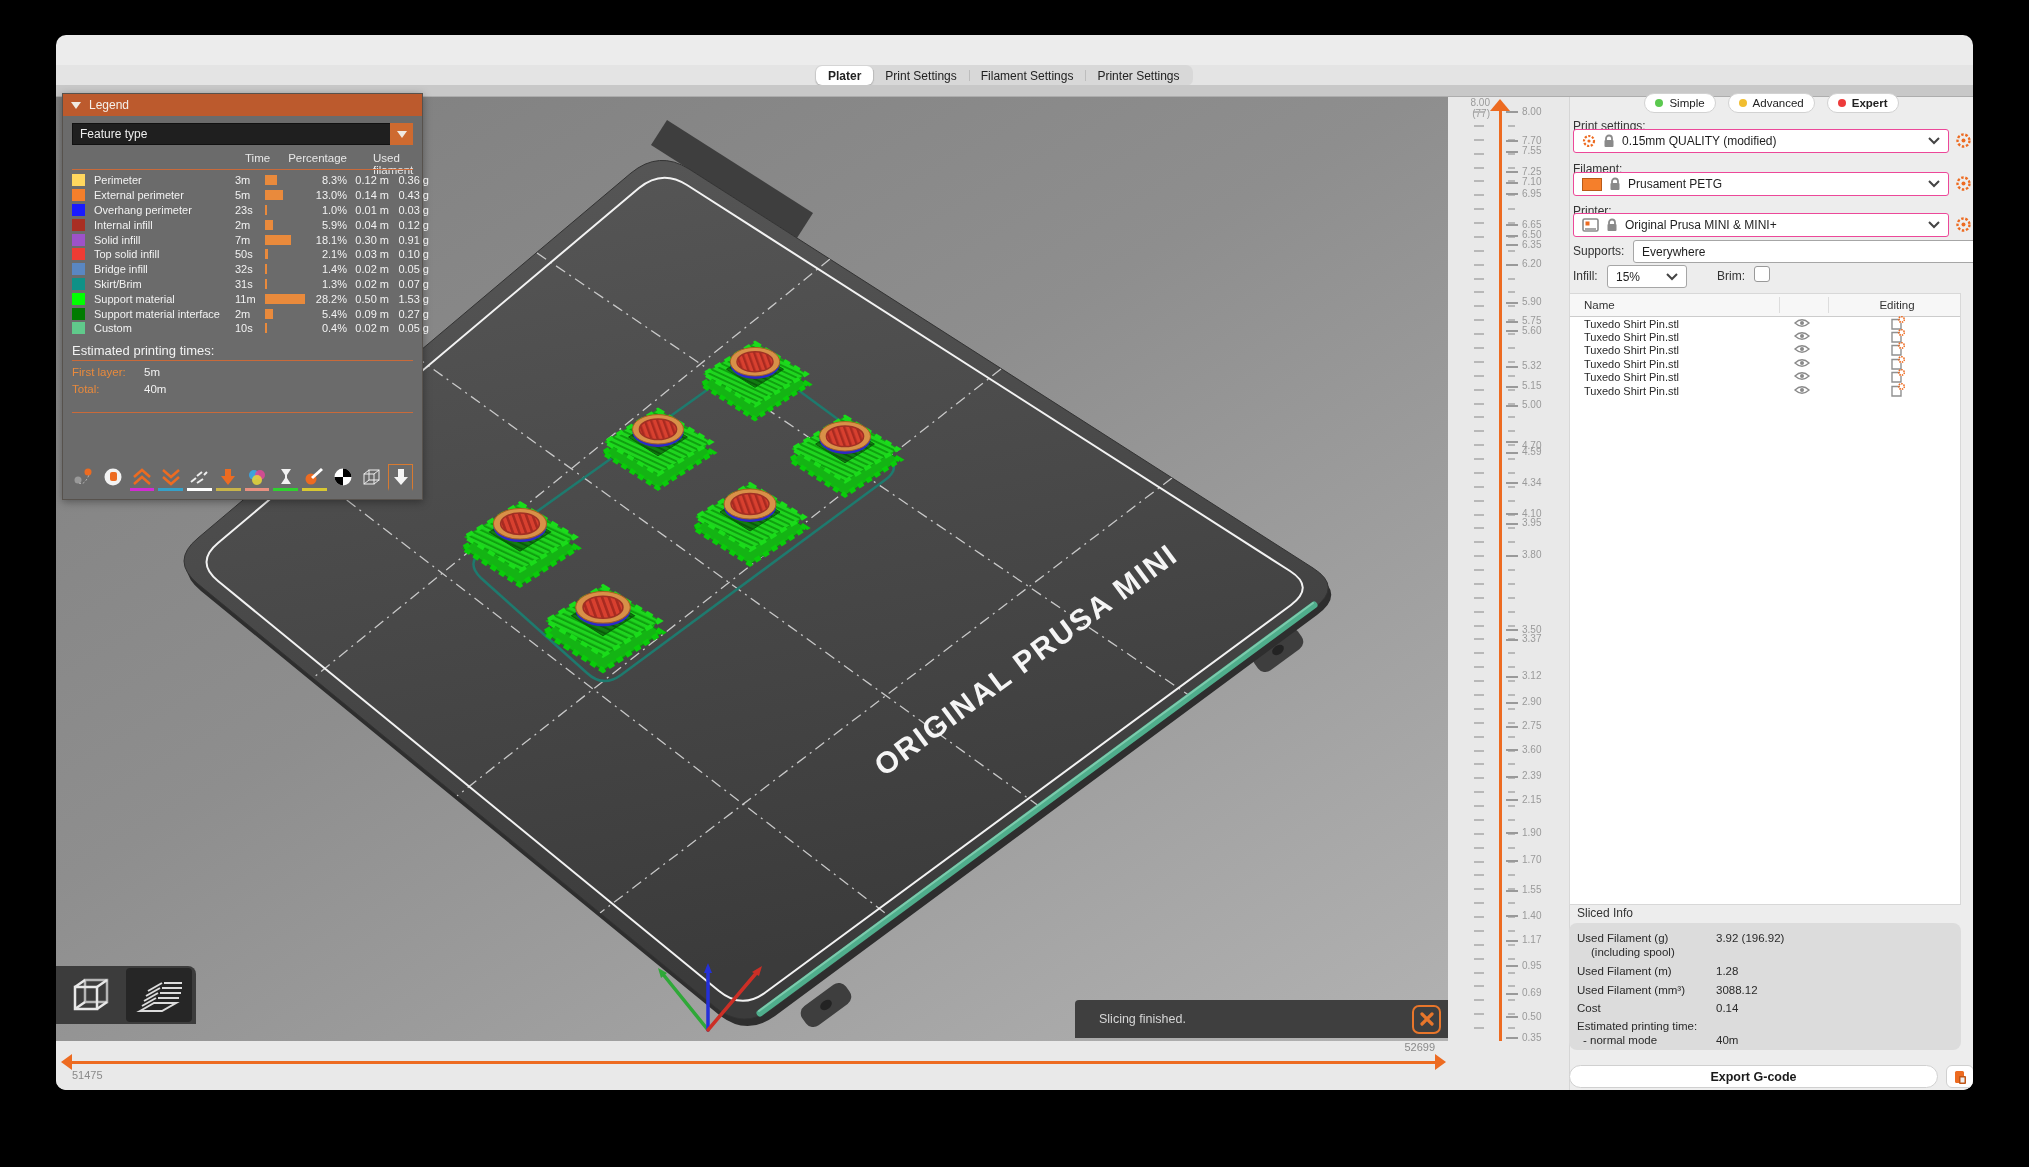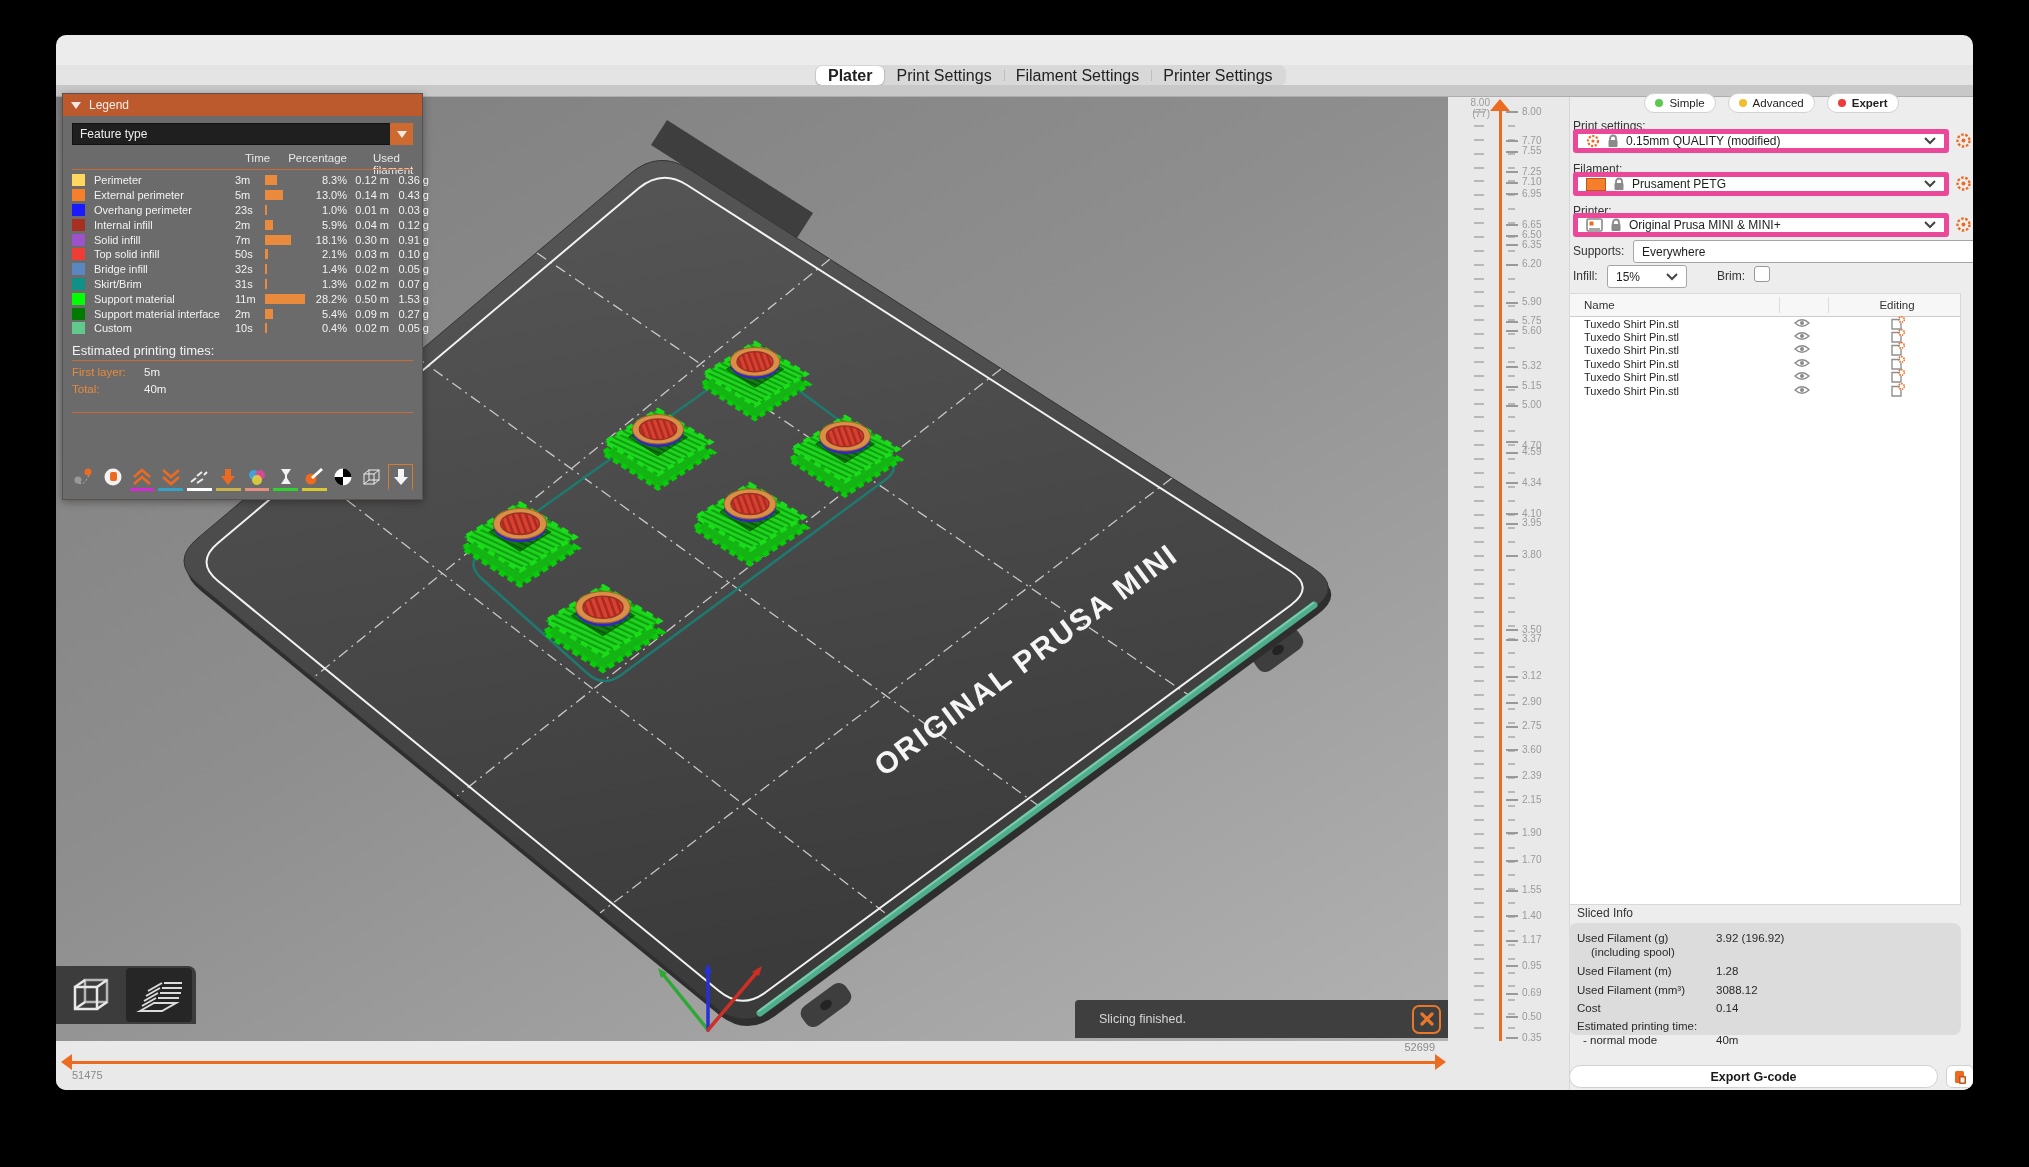--- a/index.html
+++ b/index.html
@@ -6,21 +6,21 @@
   *{box-sizing:border-box;font-family:"Liberation Sans",sans-serif;}
   #stage{position:relative;width:2029px;height:1167px;background:#000;overflow:hidden;}
   #window{position:absolute;left:56px;top:35px;width:1917px;height:1055px;border-radius:10px;overflow:hidden;background:#ECECEC;}
   
   #titlebar{position:absolute;left:0;top:0;width:100%;height:29px;background:#ECECEC;border-bottom:1px solid #D4D4D4;}
   .tl{position:absolute;top:11px;width:13px;height:13px;border-radius:50%;}
   #title{position:absolute;left:0;top:6px;width:100%;text-align:center;font-size:13px;font-weight:bold;color:#3A3A3A;}
   
   #tabstrip{position:absolute;left:0;top:30px;width:100%;height:20px;background:#E4E4E4;}
   #segctl{position:absolute;left:759px;top:0px;height:21px;display:flex;align-items:center;background:#D8D8D8;border-radius:7px;padding:1px;}
-  .tab{height:19px;display:flex;align-items:center;padding:0 12px;font-size:16px;color:#222;border-radius:6px;position:relative;}
+  .tab{height:19px;display:flex;align-items:center;padding:0 12px;font-size:12px;color:#222;border-radius:6px;position:relative;}
   .tab.active{background:#FFF;box-shadow:0 1px 2px rgba(0,0,0,.25);font-weight:bold;}
   .tab+.tab:not(.active)::before{content:"";position:absolute;left:0;top:4px;bottom:4px;width:1px;background:#BDBDBD;}
   #band{position:absolute;left:0;top:50px;width:100%;height:12px;background:#C8C8C8;border-bottom:1px solid #ADADAD;}
   
   #viewport{position:absolute;left:0;top:62px;width:1392px;height:944px;background:linear-gradient(150deg,#7E7E7E 0%,#8E8E8E 45%,#B2B2B2 100%);}
   
   #legend{position:absolute;left:6px;top:58px;width:361px;height:407px;background:#6B6B6B;border:1px solid #57524D;display:flex;flex-direction:column;box-shadow:0 2px 8px rgba(0,0,0,.35);}
   #legend-header{height:22px;background:#BC5A2D;color:#F5F0EA;display:flex;align-items:center;gap:8px;padding:0 8px;font-size:12px;}
   .tri-w{width:0;height:0;border-left:5px solid transparent;border-right:5px solid transparent;border-top:7px solid #F0EAE2;}
   #legend-body{flex:1;display:flex;flex-direction:column;padding:7px 9px 8px 9px;}
@@ -73,35 +73,35 @@
   #hs-la{position:absolute;left:5px;top:1019px;width:0;height:0;border-top:8px solid transparent;border-bottom:8px solid transparent;border-right:11px solid #ED6B21;}
   #hs-ra{position:absolute;left:1379px;top:1019px;width:0;height:0;border-top:8px solid transparent;border-bottom:8px solid transparent;border-left:11px solid #ED6B21;}
   .hs-num{position:absolute;font-size:11px;color:#8A8A8A;}
   
   #rpanel{position:absolute;left:1513px;top:62px;width:404px;height:993px;background:#EDEDED;border-left:1px solid #D6D6D6;}
   #modes{position:absolute;left:0;top:-4px;width:100%;display:flex;justify-content:center;gap:12px;}
   .mode{height:20px;display:flex;align-items:center;gap:6px;background:#FFF;border:1px solid #D2D2D2;border-radius:11px;padding:0 10px;font-size:11.5px;color:#222;}
   .mode.act{font-weight:bold;}
   .mdot{width:8px;height:8px;border-radius:50%;}
   .rp-lbl{position:absolute;left:3px;font-size:12px;color:#333;}
-  .combo{position:absolute;left:3px;width:376px;height:24px;background:#FFF;border:5px solid #ec4899;border-radius:3px;display:flex;align-items:center;gap:7px;padding:4px 8px;font-size:12px;color:#1E1E1E;}
+  .combo{position:absolute;left:3px;width:376px;height:24px;background:#FFF;border:1px solid #ec4899;border-radius:3px;display:flex;align-items:center;gap:7px;padding:4px 8px;font-size:12px;color:#1E1E1E;}
   .combo .chev{margin-left:auto;}
   .cog{position:absolute;left:385px;width:17px;height:17px;}
   .sm-combo{background:#FFF;border:1px solid #A6A6A6;border-radius:3px;display:flex;align-items:center;padding:0 8px;font-size:12px;color:#1E1E1E;position:absolute;}
   #listbox{position:absolute;left:-1px;top:196px;width:392px;height:612px;background:#FFF;border:1px solid #D8D8D8;}
   #lb-head{height:23px;display:flex;align-items:center;font-size:11.5px;color:#333;border-bottom:1px solid #CCC;background:#F7F7F7;position:relative;}
   #lb-head .h-name{padding-left:14px;}
   #lb-head .h-edit{position:absolute;left:292px;width:70px;text-align:center;}
   .vsep{position:absolute;top:3px;bottom:3px;width:1px;background:#DDD;}
   .obj-row{height:13.4px;display:flex;align-items:center;font-size:11px;color:#2A2A2A;position:relative;}
   .obj-row .o-name{padding-left:14px;}
   .obj-row .o-eye{position:absolute;left:224px;}
   .obj-row .o-edit{position:absolute;left:320px;}
   #sliced-title{position:absolute;left:7px;top:809px;font-size:12px;color:#333;}
-  #sliced-box{position:absolute;left:-1px;top:826px;width:392px;height:112px;background:#DCDCDC;border-radius:8px;font-size:11.5px;color:#2A2A2A;}
+  #sliced-box{position:absolute;left:-1px;top:826px;width:392px;height:127px;background:#DCDCDC;border-radius:8px;font-size:11.5px;color:#2A2A2A;}
   .si-row{position:absolute;left:8px;right:8px;display:flex;}
   .si-row .si-v{position:absolute;left:139px;}
   #export-btn{position:absolute;left:-1px;top:968px;width:369px;height:23px;background:#FFF;border:1px solid #D0D0D0;border-radius:12px;display:flex;align-items:center;justify-content:center;font-size:12.5px;font-weight:bold;color:#1A1A1A;}
   #export-icon{position:absolute;left:376px;top:968px;width:28px;height:23px;background:#FFF;border:1px solid #D0D0D0;border-radius:6px;display:flex;align-items:center;justify-content:center;}
 </style>
 </head>
 <body>
 
 <div id="stage">
 <div id="window">

